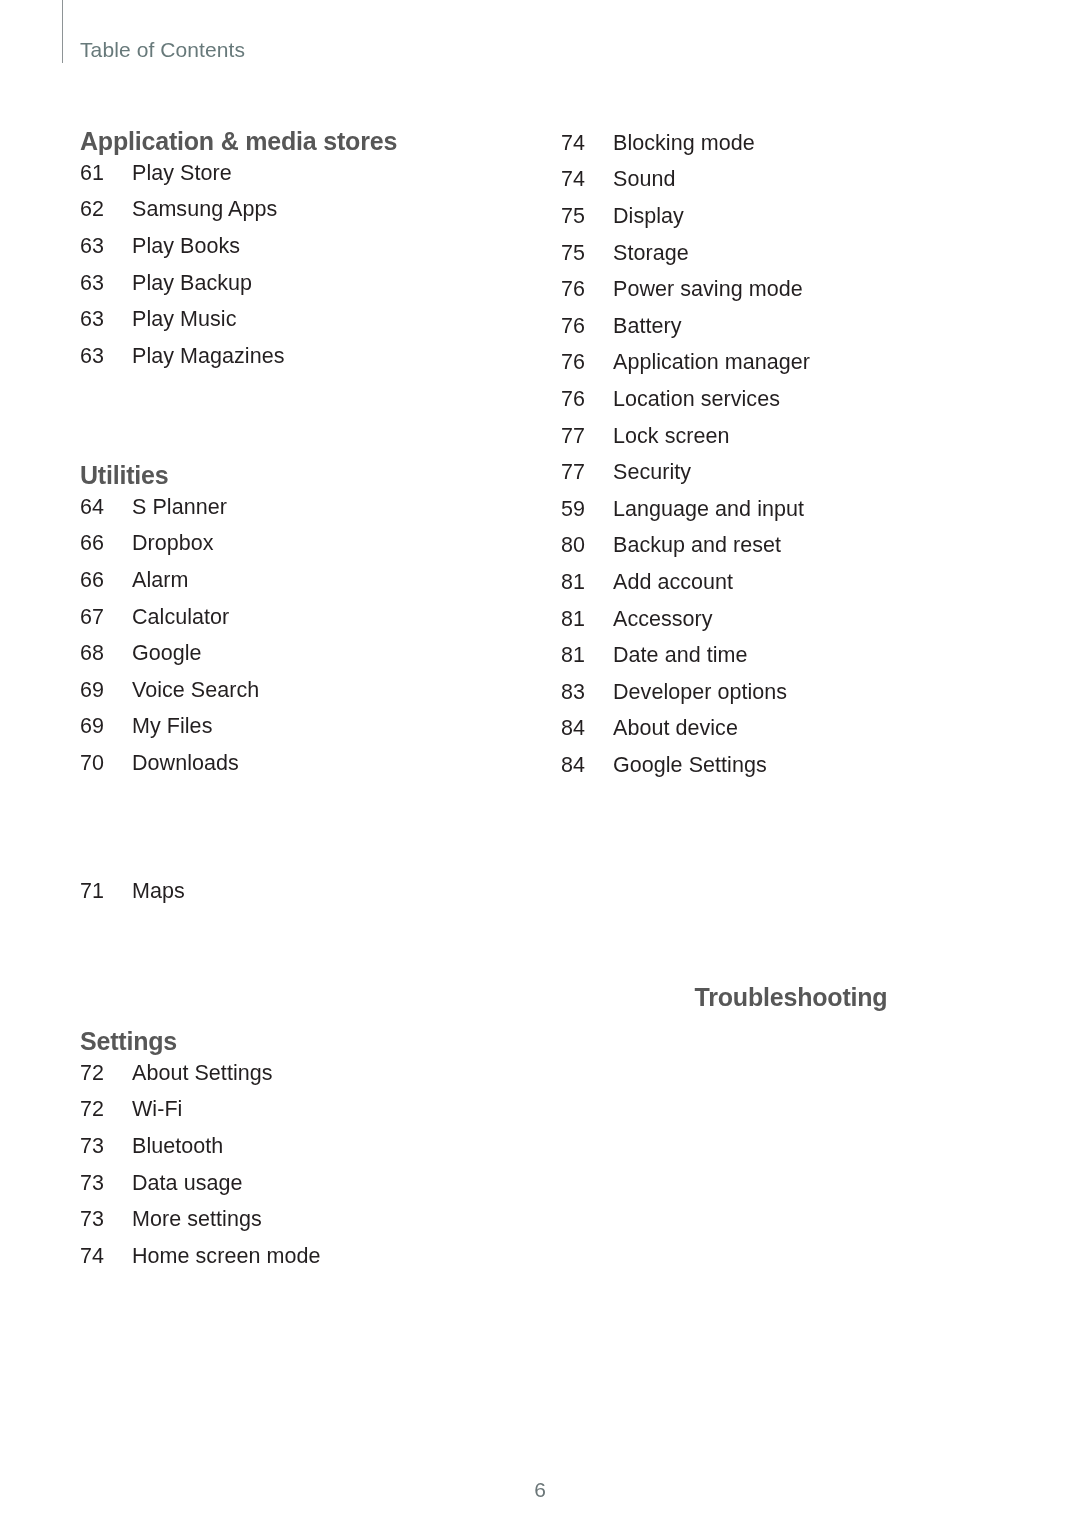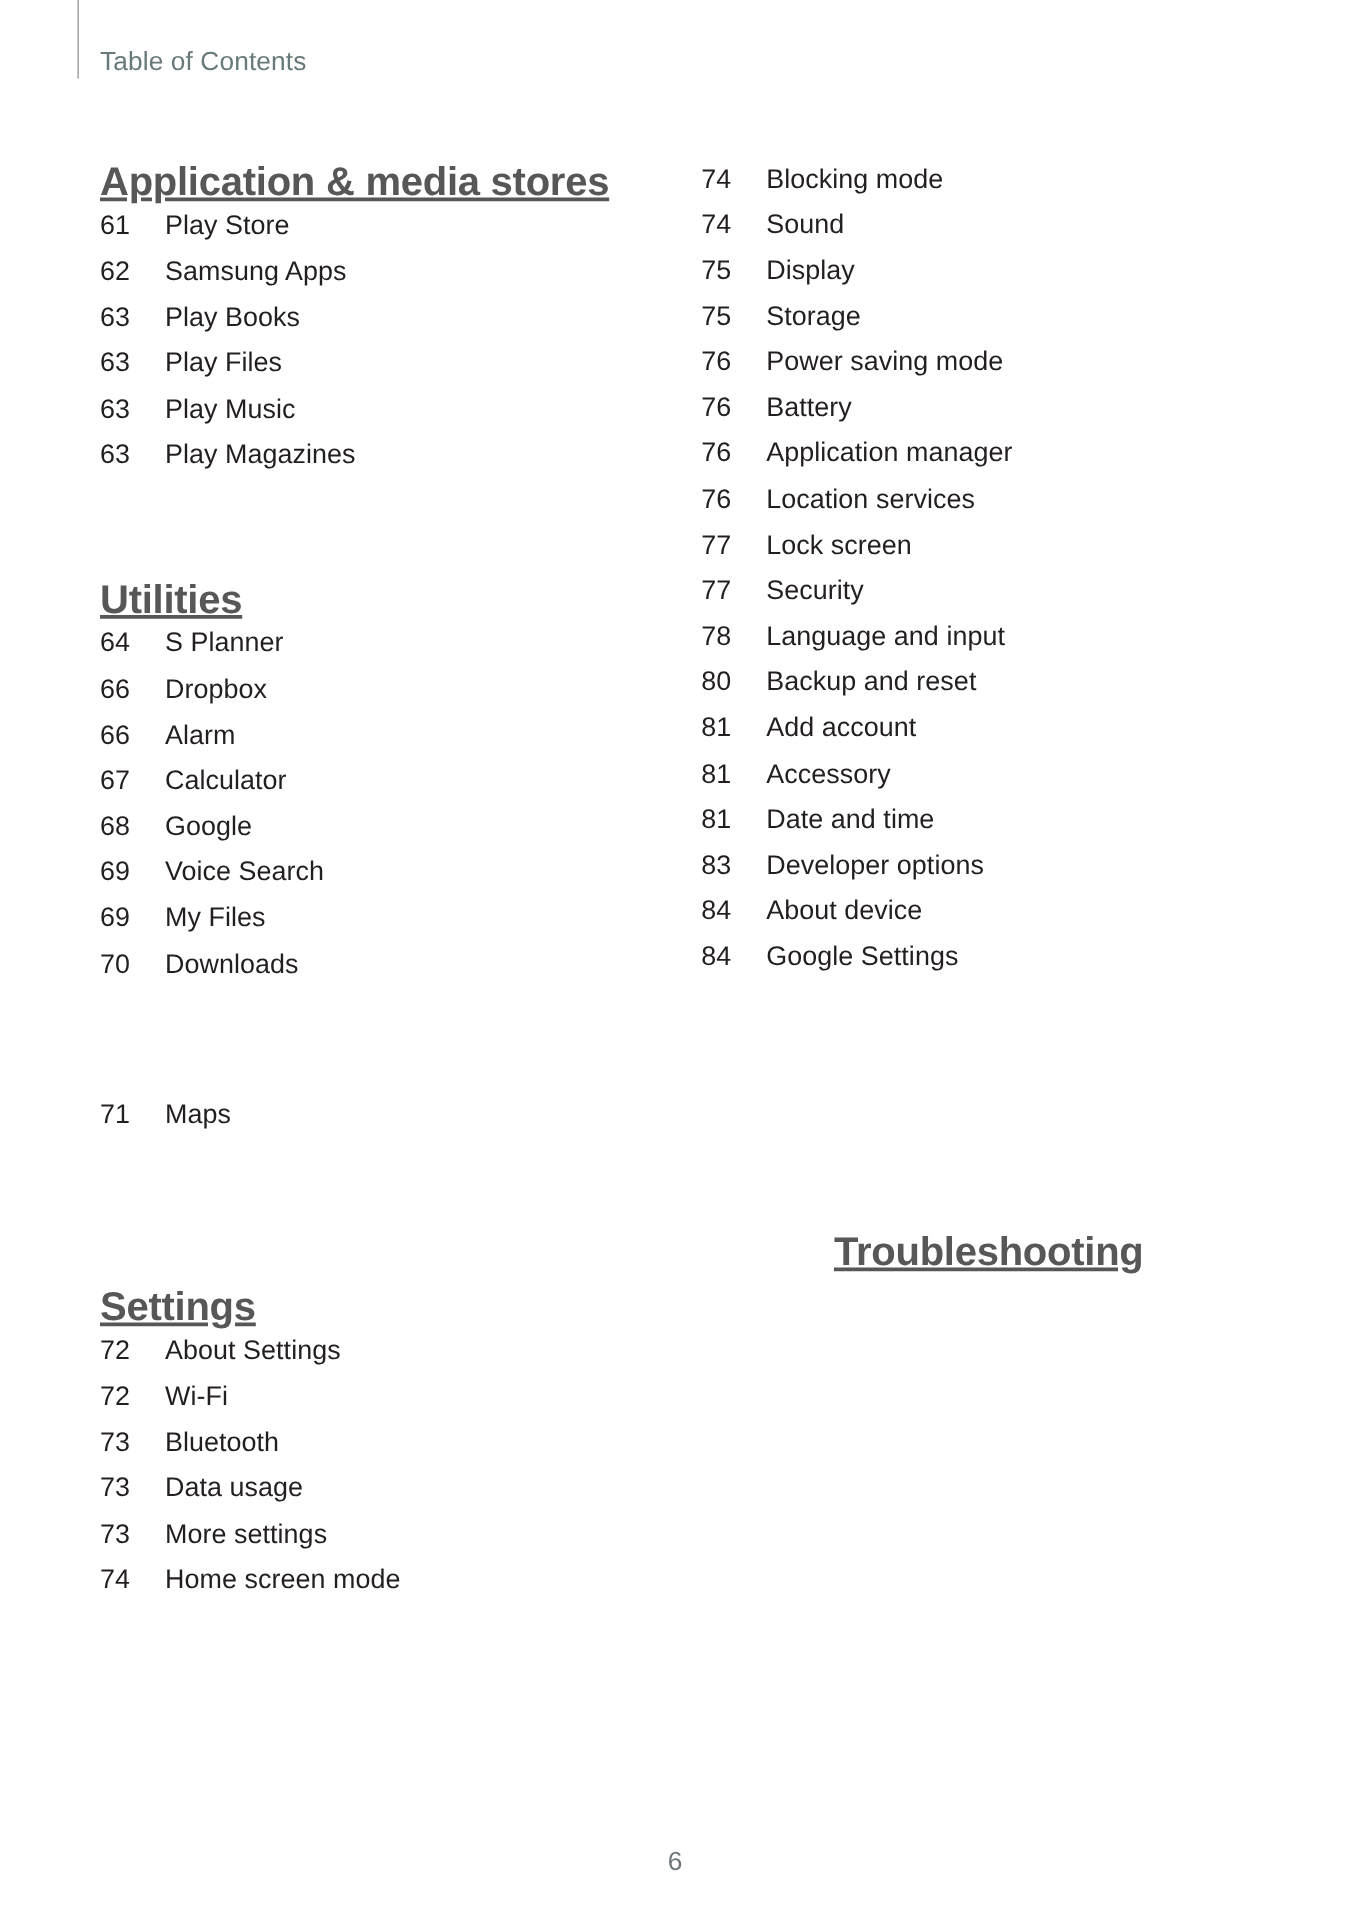--- a/index.html
+++ b/index.html
@@ -44,28 +44,27 @@
     top: 0;
     width: 460px;
     height: 1527px;
   }
   .col-left  { left: 80px;  }
   .col-right { left: 561px; }
 
   .section { position: absolute; left: 0; width: 460px; }
 
   .section-heading {
-    font-size: 32px;
+    font-size: 25px;
     font-weight: bold;
     color: #575757;
     line-height: 1.08;
     letter-spacing: -0.2px;
     margin: 0;
     white-space: nowrap;
-    text-decoration: underline;
   }
 
   .toc-list {
     list-style: none;
     margin: 0;
     padding: 0;
   }
   .toc-item {
     display: flex;
     align-items: center;
@@ -113,21 +112,21 @@
           <li class="toc-item">
             <span class="toc-page">62</span>
             <span class="toc-label">Samsung Apps</span>
           </li>
           <li class="toc-item">
             <span class="toc-page">63</span>
             <span class="toc-label">Play Books</span>
           </li>
           <li class="toc-item">
             <span class="toc-page">63</span>
-            <span class="toc-label">Play Files</span>
+            <span class="toc-label">Play Backup</span>
           </li>
           <li class="toc-item">
             <span class="toc-page">63</span>
             <span class="toc-label">Play Music</span>
           </li>
           <li class="toc-item">
             <span class="toc-page">63</span>
             <span class="toc-label">Play Magazines</span>
           </li>
         </ul>
@@ -244,21 +243,21 @@
           </li>
           <li class="toc-item">
             <span class="toc-page">77</span>
             <span class="toc-label">Lock screen</span>
           </li>
           <li class="toc-item">
             <span class="toc-page">77</span>
             <span class="toc-label">Security</span>
           </li>
           <li class="toc-item">
-            <span class="toc-page">78</span>
+            <span class="toc-page">59</span>
             <span class="toc-label">Language and input</span>
           </li>
           <li class="toc-item">
             <span class="toc-page">80</span>
             <span class="toc-label">Backup and reset</span>
           </li>
           <li class="toc-item">
             <span class="toc-page">81</span>
             <span class="toc-label">Add account</span>
           </li>

